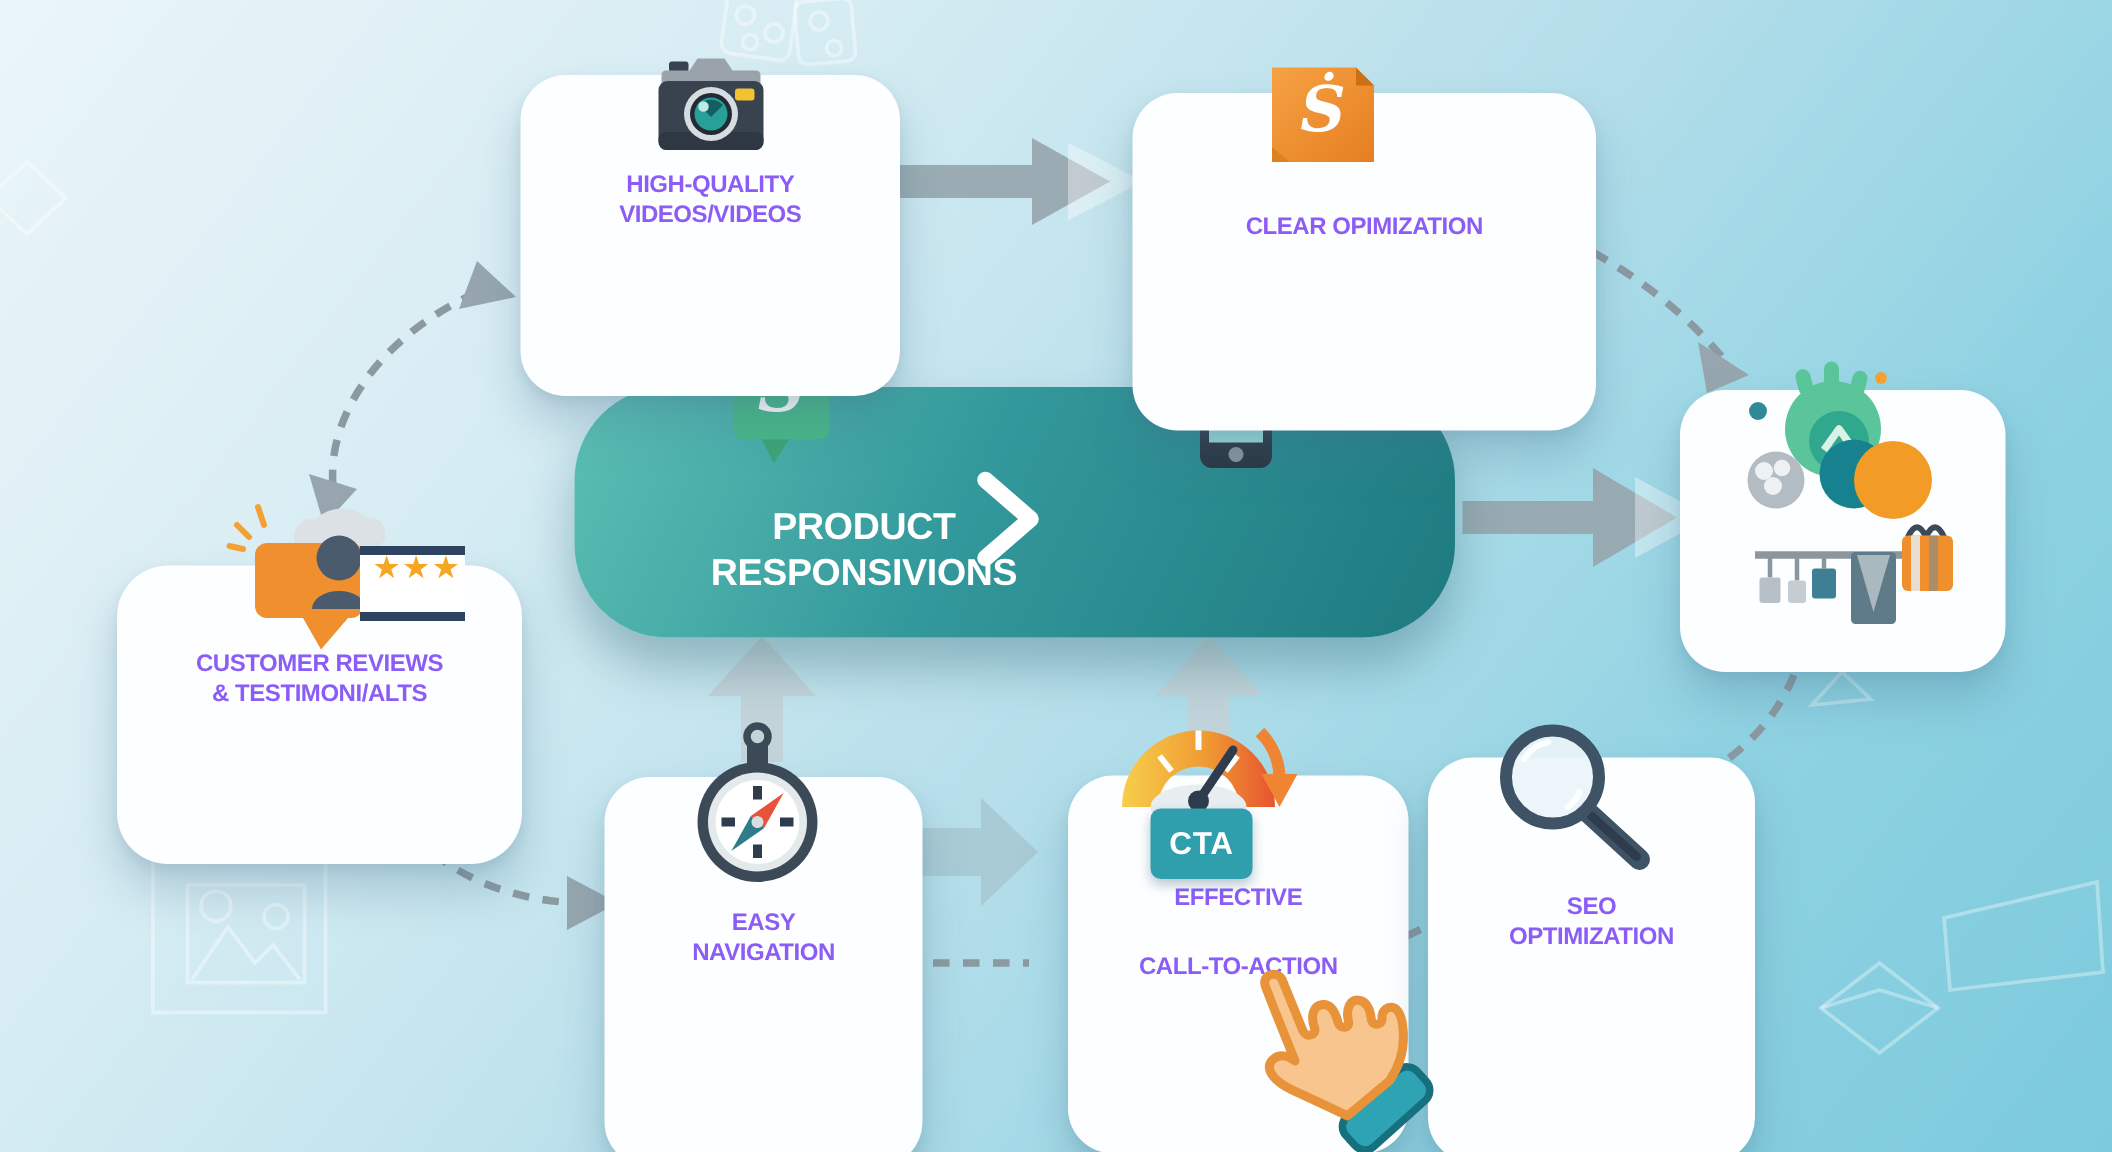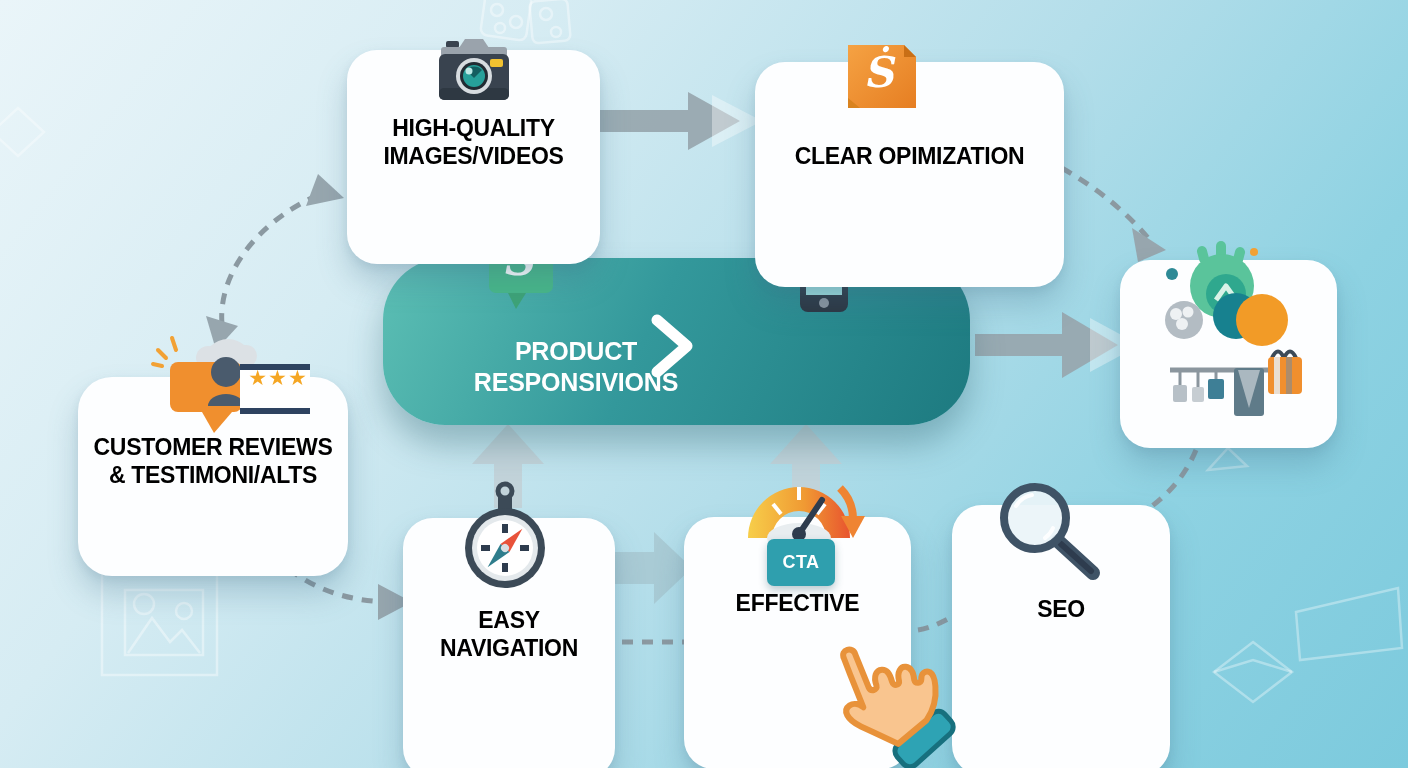--- a/index.html
+++ b/index.html
@@ -9,36 +9,36 @@
     background:linear-gradient(128deg,#eaf5f9 0%,#d6ecf3 28%,#b4deea 55%,#8ed2e2 78%,#7ccadd 100%);
   }
   svg{display:block}
   .layer{position:absolute;left:0;top:0;width:1408px;height:768px;pointer-events:none;}
   .node{
     position:absolute;background:#fdfeff;border-radius:30px;
     box-shadow:0 18px 30px rgba(70,115,140,.28),0 4px 8px rgba(70,115,140,.12);
     display:flex;flex-direction:column;align-items:center;justify-content:flex-start;
     text-align:center;z-index:3;
   }
-  .label{font-weight:700;font-size:23px;line-height:1.22;color:#000000;letter-spacing:-.3px;}
+  .label{font-weight:700;font-size:16px;line-height:1.22;color:#8b5cf6;letter-spacing:-.3px;}
   .teal-box{
     position:absolute;left:383px;top:258px;width:587px;height:167px;border-radius:62px;
     background:linear-gradient(115deg,#5cbfb4 0%,#33989b 45%,#1d7a80 100%);
     box-shadow:0 20px 32px rgba(40,95,105,.35);z-index:2;
   }
   .teal-label{position:absolute;color:#fff;font-weight:700;font-size:25px;line-height:1.25;
     text-align:center;letter-spacing:-.2px;margin-top:16px;}
   .icon{position:absolute;z-index:4;}
   .script-letter{
     position:absolute;color:#fff;font-family:"DejaVu Serif",serif;font-style:italic;
     font-weight:700;text-align:center;width:100%;z-index:5;
   }
   .cta-badge{
     position:absolute;left:767px;top:539px;width:68px;height:47px;background:#2f9fae;
-    border-radius:7px;color:#fff;font-weight:700;font-size:18px;display:flex;
+    border-radius:7px;color:#fff;font-weight:700;font-size:21px;display:flex;
     align-items:center;justify-content:center;z-index:5;
     box-shadow:0 4px 8px rgba(30,80,95,.3);letter-spacing:.5px;
   }
   .stars{
     position:absolute;left:247px;top:366px;width:62px;text-align:center;color:#f5a623;
     font-size:21px;letter-spacing:1px;z-index:6;font-family:"DejaVu Sans",sans-serif;
   }
 </style>
 </head>
 <body>
@@ -95,43 +95,45 @@
   <g fill="#97a6ae">
     <polygon points="206,316 238,326 216,350"></polygon>
     <polygon points="306,206 318,174 344,198"></polygon>
     <polygon points="1132,228 1166,250 1138,262"></polygon>
     <polygon points="378,584 412,602 378,620"></polygon>
   </g>
 </svg>
 
 <div class="node" style="left:347px;top:50px;width:253px;height:150px;padding-top:64px;">
   <div class="label">HIGH-QUALITY</div>
-  <div class="label">IMAGES/VIDEOS</div>
+  <div class="label">VIDEOS/VIDEOS</div>
 </div>
 
 <div class="node" style="left:755px;top:62px;width:309px;height:145px;padding-top:80px;">
   <div class="label">CLEAR OPIMIZATION</div>
 </div>
 
 <div class="node" style="left:78px;top:377px;width:270px;height:143px;padding-top:56px;border-radius:34px;">
   <div class="label">CUSTOMER REVIEWS</div>
   <div class="label">&amp; TESTIMONI/ALTS</div>
 </div>
 
 <div class="node" style="left:403px;top:518px;width:212px;height:172px;padding-top:88px;">
   <div class="label">EASY</div>
   <div class="label">NAVIGATION</div>
 </div>
 
-<div class="node" style="left:684px;top:517px;width:227px;height:180px;padding-top:72px;gap:26px;">
+<div class="node" style="left:712px;top:517px;width:227px;height:180px;padding-top:72px;gap:26px;">
   <div class="label">EFFECTIVE</div>
+  <div class="label">CALL-TO-ACTION</div>
 </div>
 
 <div class="node" style="left:952px;top:505px;width:218px;height:180px;padding-top:90px;">
   <div class="label">SEO</div>
+  <div class="label">OPTIMIZATION</div>
 </div>
 
 <div class="node" style="left:1120px;top:260px;width:217px;height:188px;"></div>
 
 <div class="teal-box">
   <div class="teal-label" style="left:48px;top:62px;width:290px;">
     <div>PRODUCT</div>
       <div>RESPONSIVIONS</div>
   </div>
   <svg width="46" height="64" style="position:absolute;left:266px;top:56px;">

